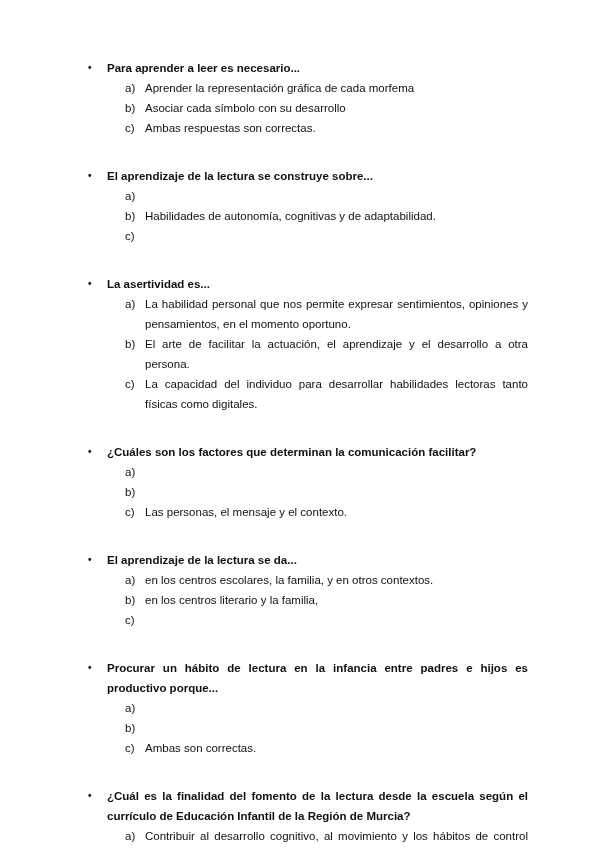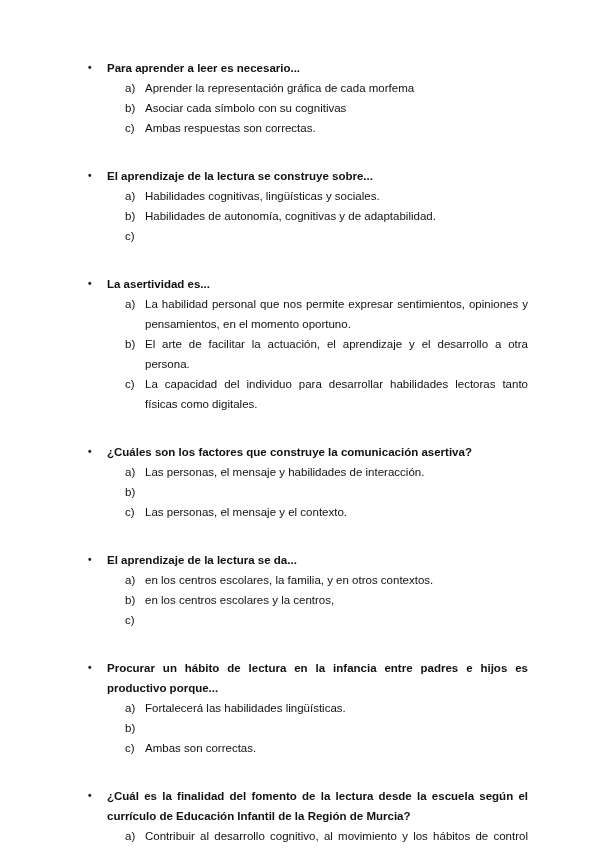--- a/index.html
+++ b/index.html
@@ -64,39 +64,38 @@
       <span class="q-text">Para aprender a leer es necesario...</span>
     </div>
     <div>
   <div class="option-row">
     <span class="opt-letter">a)</span>
     <span class="opt-text">Aprender la representación gráfica de cada morfema</span>
   </div>
 
   <div class="option-row">
     <span class="opt-letter">b)</span>
-    <span class="opt-text">Asociar cada símbolo con su cognitivas</span>
+    <span class="opt-text">Asociar cada símbolo con su desarrollo</span>
   </div>
 
   <div class="option-row">
     <span class="opt-letter">c)</span>
     <span class="opt-text underline">Ambas respuestas son correctas.</span>
   </div>
 </div>
   </div>
 
   <div class="question-block">
     <div class="question-row">
       <span class="bullet">•</span>
       <span class="q-text">El aprendizaje de la lectura se construye sobre...</span>
     </div>
     <div>
   <div class="option-row">
     <span class="opt-letter">a)</span>
-    <span class="opt-text underline">Habilidades cognitivas, lingüísticas y sociales.</span>
   </div>
 
   <div class="option-row">
     <span class="opt-letter">b)</span>
     <span class="opt-text">Habilidades de autonomía, cognitivas y de adaptabilidad.</span>
   </div>
 
   <div class="option-row">
     <span class="opt-letter">c)</span>
   </div>
@@ -122,26 +121,25 @@
   <div class="option-row">
     <span class="opt-letter">c)</span>
     <span class="opt-text">La capacidad del individuo para desarrollar habilidades lectoras tanto físicas como digitales.</span>
   </div>
 </div>
   </div>
 
   <div class="question-block">
     <div class="question-row">
       <span class="bullet">•</span>
-      <span class="q-text">¿Cuáles son los factores que construye la comunicación asertiva?</span>
-    </div>
-    <div>
-  <div class="option-row">
-    <span class="opt-letter">a)</span>
-    <span class="opt-text">Las personas, el mensaje y habilidades de interacción.</span>
+      <span class="q-text">¿Cuáles son los factores que determinan la comunicación facilitar?</span>
+    </div>
+    <div>
+  <div class="option-row">
+    <span class="opt-letter">a)</span>
   </div>
 
   <div class="option-row">
     <span class="opt-letter">b)</span>
   </div>
 
   <div class="option-row">
     <span class="opt-letter">c)</span>
     <span class="opt-text underline">Las personas, el mensaje y el contexto.</span>
   </div>
@@ -154,38 +152,37 @@
       <span class="q-text">El aprendizaje de la lectura se da...</span>
     </div>
     <div>
   <div class="option-row">
     <span class="opt-letter">a)</span>
     <span class="opt-text underline">en los centros escolares, la familia, y en otros contextos.</span>
   </div>
 
   <div class="option-row">
     <span class="opt-letter">b)</span>
-    <span class="opt-text">en los centros escolares y la centros,</span>
+    <span class="opt-text">en los centros literario y la familia,</span>
   </div>
 
   <div class="option-row">
     <span class="opt-letter">c)</span>
   </div>
 </div>
   </div>
 
   <div class="question-block">
     <div class="question-row">
       <span class="bullet">•</span>
       <span class="q-text">Procurar un hábito de lectura en la infancia entre padres e hijos es productivo porque...</span>
     </div>
     <div>
   <div class="option-row">
     <span class="opt-letter">a)</span>
-    <span class="opt-text">Fortalecerá las habilidades lingüísticas.</span>
   </div>
 
   <div class="option-row">
     <span class="opt-letter">b)</span>
   </div>
 
   <div class="option-row">
     <span class="opt-letter">c)</span>
     <span class="opt-text underline">Ambas son correctas.</span>
   </div>

